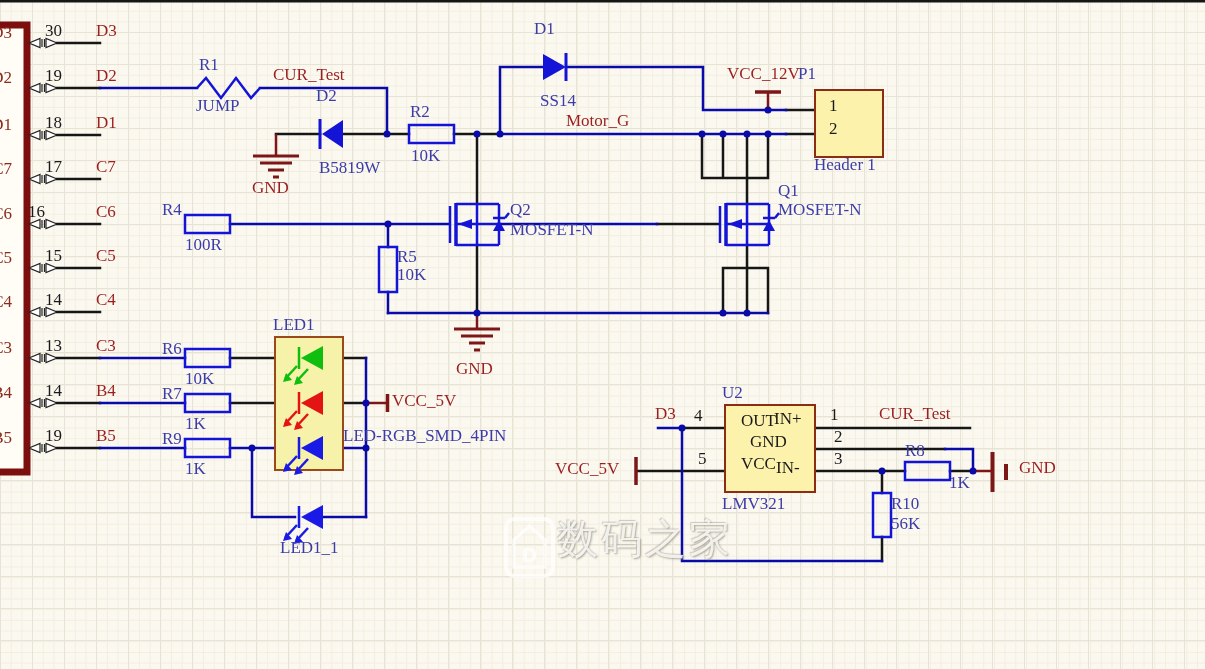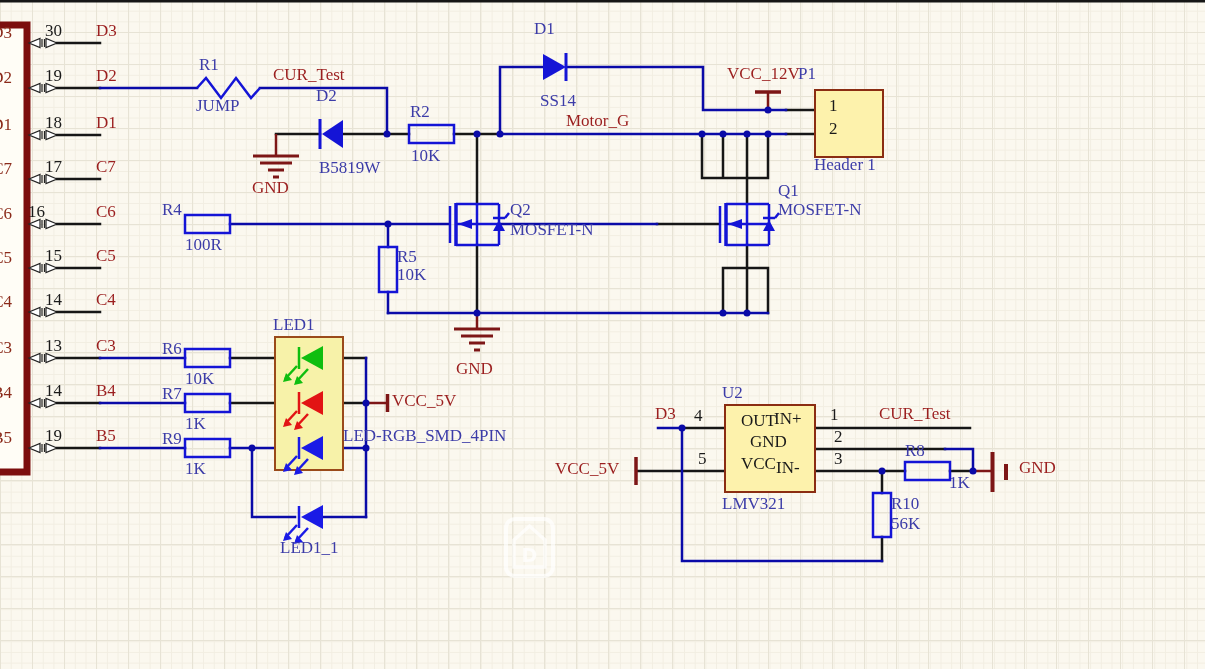--- a/index.html
+++ b/index.html
@@ -319,14 +319,15 @@
 <span class="lbl pn" style="left:774px;top:410px">IN+</span>
 <span class="lbl pn" style="left:750px;top:433px">GND</span>
 <span class="lbl pn" style="left:741px;top:455px">VCC</span>
 <span class="lbl pn" style="left:776px;top:459px">IN-</span>
 <span class="lbl num" style="left:694px;top:407px">4</span>
 <span class="lbl num" style="left:698px;top:450px">5</span>
 <span class="lbl num" style="left:830px;top:406px">1</span>
 <span class="lbl num" style="left:834px;top:428px">2</span>
 <span class="lbl num" style="left:834px;top:450px">3</span>
 
+<span class="wm-cn">数码之家</span>
 
 </div>
 
 </body></html>

